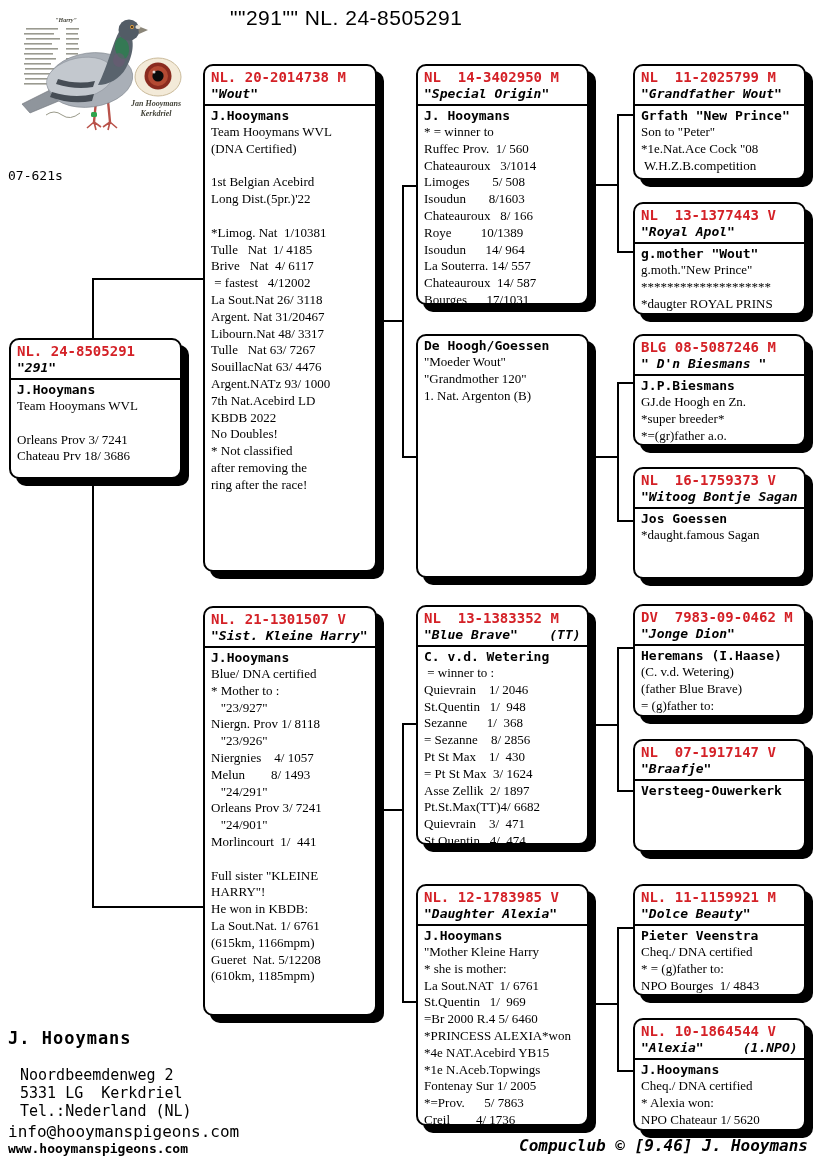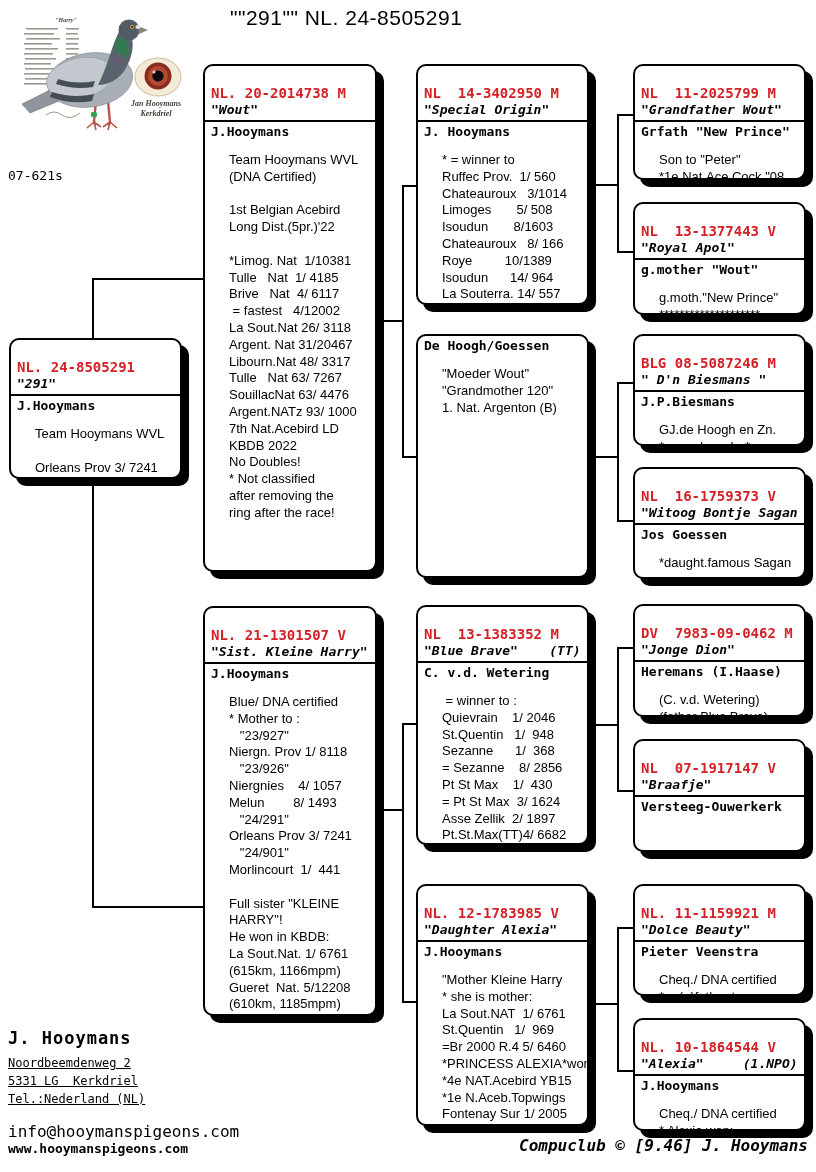--- a/index.html
+++ b/index.html
@@ -1,27 +1,27 @@
 <!DOCTYPE html>
 <html><head>
 <meta charset="utf-8">
 <style>
   html,body{margin:0;padding:0;background:#fff;}
   body{width:816px;height:1172px;position:relative;font-family:"DejaVu Sans Mono",monospace;color:#000;}
   .title{position:absolute;left:230px;top:6px;font-family:"Liberation Sans",sans-serif;font-size:21px;letter-spacing:.5px;}
   .box{position:absolute;background:#fff;border:2px solid #000;border-radius:10px;box-shadow:7px 7px 0 #000;box-sizing:border-box;overflow:hidden;}
-  .hdr{padding:19px 6px 2px;border-bottom:2px solid #000;}
+  .hdr{padding:3px 6px 2px;border-bottom:2px solid #000;}
   .ring{font-weight:bold;font-size:14px;line-height:17px;color:#d42127;white-space:pre;}
   .bname{font-weight:bold;font-style:italic;font-size:13px;line-height:16px;white-space:pre;}
   .owner{font-weight:bold;font-size:13px;line-height:17px;padding:1px 6px 0;white-space:pre;}
-  .body{margin:12px;padding:0 12px 3px;font-family:Liberation Sans, sans-serif;font-size:13px;line-height:16.8px;white-space:pre;}
+  .body{margin:0;padding:0 6px 3px;font-family:Liberation Serif, serif;font-size:13px;line-height:16.8px;white-space:pre;}
   .cline{position:absolute;background:#000;}
   .ringlabel{position:absolute;left:8px;top:168px;font-size:13px;}
   .f-name{position:absolute;left:8px;top:1028px;font-size:17px;font-weight:bold;letter-spacing:1px;}
-  .f-addr{position:absolute;left:8px;top:1054px;margin:0;font-family:"DejaVu Sans Mono",monospace;font-size:12px;line-height:18px;white-space:pre;text-decoration:underline;}
+  .f-addr{position:absolute;left:8px;top:1054px;margin:12px;font-family:"DejaVu Sans Mono",monospace;font-size:15px;line-height:18px;white-space:pre;}
   .f-mail{position:absolute;left:8px;top:1122px;font-size:16px;}
   .f-web{position:absolute;left:8px;top:1141px;font-size:13px;font-weight:bold;}
   .credit{position:absolute;right:8px;top:1136px;font-size:16px;font-weight:bold;font-style:italic;}
   .photo{position:absolute;left:8px;top:6px;}
   .tiny-title{font-size:6px;font-style:italic;font-weight:bold;fill:#44443a;font-family:"Liberation Serif",serif;}
   .caption{font-size:8px;font-style:italic;font-weight:bold;fill:#44443a;font-family:"Liberation Serif",serif;}
 </style>
 </head>
 <body>
 

